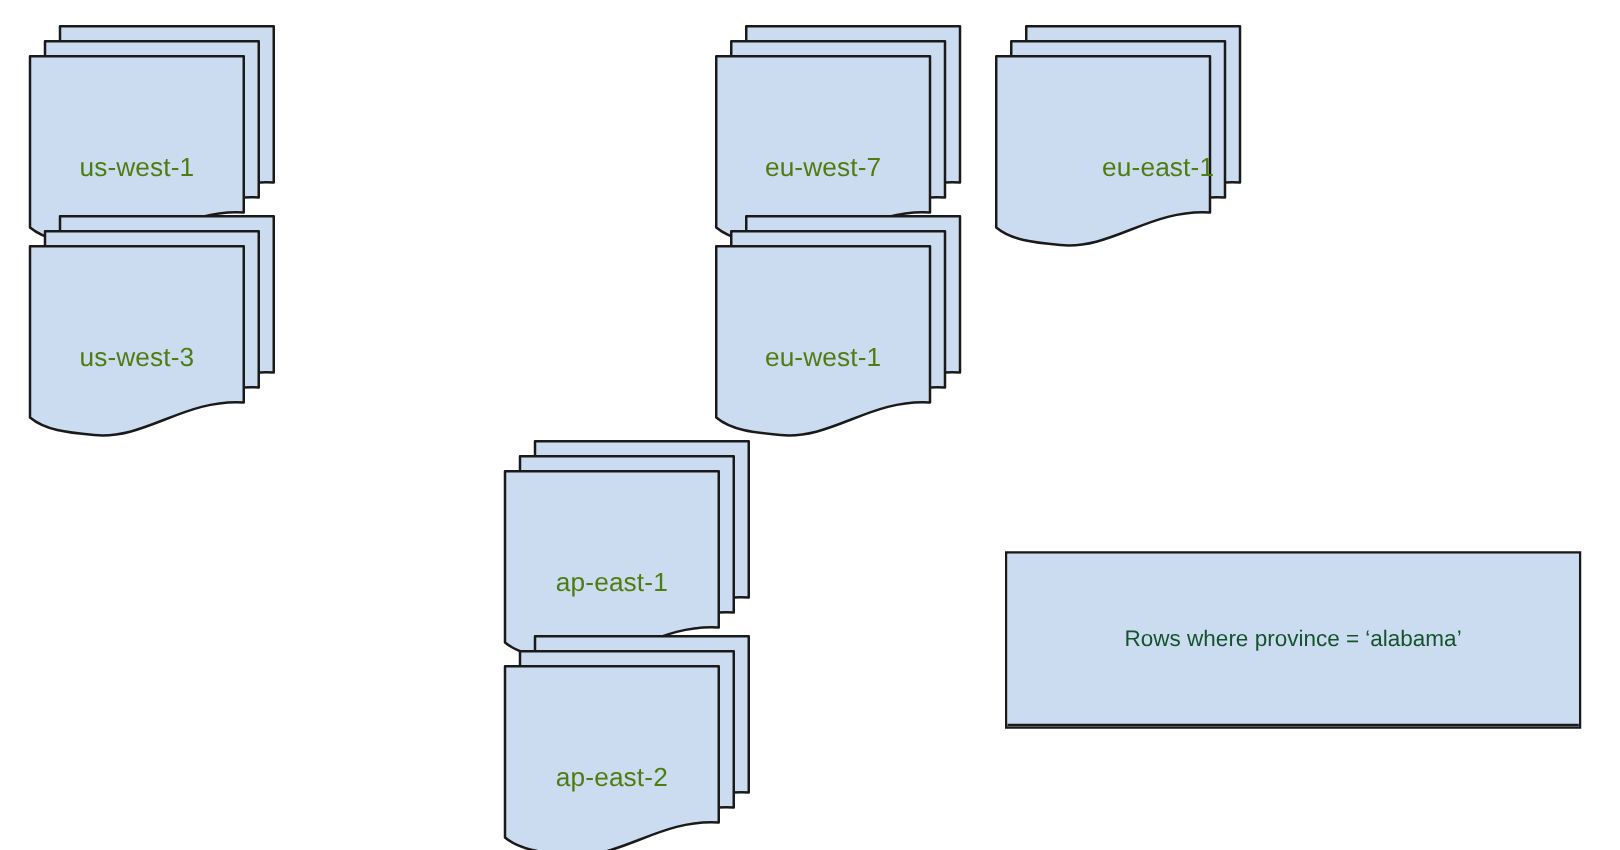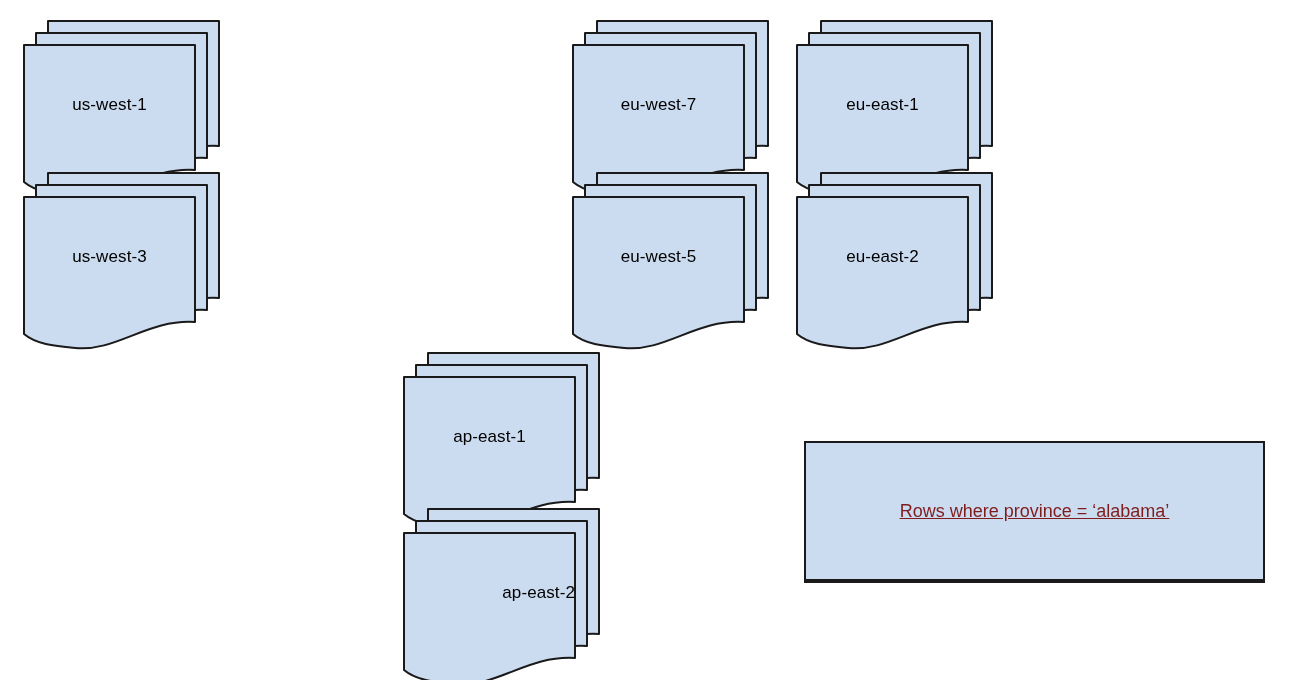--- a/index.html
+++ b/index.html
@@ -31,25 +31,26 @@
 
   .stack svg {
     display: block;
     overflow: visible;
   }
 
   .doc-label {
     position: absolute;
     text-align: center;
     font-family: "Liberation Sans", sans-serif;
-    font-size: 17px;
-    color: #000000;
+    font-size: 21px;
+    color: #4d7c0f;
     white-space: nowrap;
     letter-spacing: 0.1px;
     pointer-events: none;
+    margin-top: 28px;
   }
 
   
   .legend {
     position: absolute;
     left: 804px;
     top: 441px;
     width: 461px;
     height: 142px;
     border: 2px solid #1a1a1a;
@@ -57,23 +58,22 @@
     display: flex;
     flex-direction: column;
   }
   .legend-row {
     flex: 1 1 0;
     display: flex;
     align-items: center;
     justify-content: center;
     font-family: "Liberation Sans", sans-serif;
     font-size: 18px;
-    color: #7f1d1d;
+    color: #14532d;
     box-sizing: border-box;
-    text-decoration: underline;
   }
   .legend-row.top {
     border-bottom: 2px solid #1a1a1a;
   }
 </style>
 </head>
 <body style="background: rgb(255, 255, 255);">
 
 <div id="canvas">
     <div class="stack" style="left: 22px; top: 19px;">
@@ -109,21 +109,21 @@
         <g transform="translate(26,2)">
           <path d="M 0 0 L 171 0 L 171 125 C 123.11999999999999 122 92.34 155 51.3 151 C 29.070000000000004 149 11.97 147 0 137 Z" fill="#ccdcf0" stroke="#1a1a1a" stroke-width="2" stroke-linejoin="round"></path>
         </g>
         <g transform="translate(14,14)">
           <path d="M 0 0 L 171 0 L 171 125 C 123.11999999999999 122 92.34 155 51.3 151 C 29.070000000000004 149 11.97 147 0 137 Z" fill="#ccdcf0" stroke="#1a1a1a" stroke-width="2" stroke-linejoin="round"></path>
         </g>
         <g transform="translate(2,26)">
           <path d="M 0 0 L 171 0 L 171 125 C 123.11999999999999 122 92.34 155 51.3 151 C 29.070000000000004 149 11.97 147 0 137 Z" fill="#ccdcf0" stroke="#1a1a1a" stroke-width="2" stroke-linejoin="round"></path>
         </g>
       </svg>
-      <div class="doc-label" style="left: 2px; top: 76px; width: 171px;">eu-east-1</div>
+      <div class="doc-label" style="left: 2px; top: 76px; width: 171px; padding-left: 44px;">eu-east-1</div>
     </div>
     <div class="stack" style="left: 22px; top: 171px;">
       <svg width="199" height="181" viewBox="0 0 199 181">
         <g transform="translate(26,2)">
           <path d="M 0 0 L 171 0 L 171 125 C 123.11999999999999 122 92.34 155 51.3 151 C 29.070000000000004 149 11.97 147 0 137 Z" fill="#ccdcf0" stroke="#1a1a1a" stroke-width="2" stroke-linejoin="round"></path>
         </g>
         <g transform="translate(14,14)">
           <path d="M 0 0 L 171 0 L 171 125 C 123.11999999999999 122 92.34 155 51.3 151 C 29.070000000000004 149 11.97 147 0 137 Z" fill="#ccdcf0" stroke="#1a1a1a" stroke-width="2" stroke-linejoin="round"></path>
         </g>
         <g transform="translate(2,26)">
@@ -137,35 +137,21 @@
         <g transform="translate(26,2)">
           <path d="M 0 0 L 171 0 L 171 125 C 123.11999999999999 122 92.34 155 51.3 151 C 29.070000000000004 149 11.97 147 0 137 Z" fill="#ccdcf0" stroke="#1a1a1a" stroke-width="2" stroke-linejoin="round"></path>
         </g>
         <g transform="translate(14,14)">
           <path d="M 0 0 L 171 0 L 171 125 C 123.11999999999999 122 92.34 155 51.3 151 C 29.070000000000004 149 11.97 147 0 137 Z" fill="#ccdcf0" stroke="#1a1a1a" stroke-width="2" stroke-linejoin="round"></path>
         </g>
         <g transform="translate(2,26)">
           <path d="M 0 0 L 171 0 L 171 125 C 123.11999999999999 122 92.34 155 51.3 151 C 29.070000000000004 149 11.97 147 0 137 Z" fill="#ccdcf0" stroke="#1a1a1a" stroke-width="2" stroke-linejoin="round"></path>
         </g>
       </svg>
-      <div class="doc-label" style="left: 2px; top: 76px; width: 171px;">eu-west-5</div>
-    </div>
-    <div class="stack" style="left: 795px; top: 171px;">
-      <svg width="199" height="181" viewBox="0 0 199 181">
-        <g transform="translate(26,2)">
-          <path d="M 0 0 L 171 0 L 171 125 C 123.11999999999999 122 92.34 155 51.3 151 C 29.070000000000004 149 11.97 147 0 137 Z" fill="#ccdcf0" stroke="#1a1a1a" stroke-width="2" stroke-linejoin="round"></path>
-        </g>
-        <g transform="translate(14,14)">
-          <path d="M 0 0 L 171 0 L 171 125 C 123.11999999999999 122 92.34 155 51.3 151 C 29.070000000000004 149 11.97 147 0 137 Z" fill="#ccdcf0" stroke="#1a1a1a" stroke-width="2" stroke-linejoin="round"></path>
-        </g>
-        <g transform="translate(2,26)">
-          <path d="M 0 0 L 171 0 L 171 125 C 123.11999999999999 122 92.34 155 51.3 151 C 29.070000000000004 149 11.97 147 0 137 Z" fill="#ccdcf0" stroke="#1a1a1a" stroke-width="2" stroke-linejoin="round"></path>
-        </g>
-      </svg>
-      <div class="doc-label" style="left: 2px; top: 76px; width: 171px;">eu-east-2</div>
+      <div class="doc-label" style="left: 2px; top: 76px; width: 171px;">eu-west-1</div>
     </div>
     <div class="stack" style="left: 402px; top: 351px;">
       <svg width="199" height="181" viewBox="0 0 199 181">
         <g transform="translate(26,2)">
           <path d="M 0 0 L 171 0 L 171 125 C 123.11999999999999 122 92.34 155 51.3 151 C 29.070000000000004 149 11.97 147 0 137 Z" fill="#ccdcf0" stroke="#1a1a1a" stroke-width="2" stroke-linejoin="round"></path>
         </g>
         <g transform="translate(14,14)">
           <path d="M 0 0 L 171 0 L 171 125 C 123.11999999999999 122 92.34 155 51.3 151 C 29.070000000000004 149 11.97 147 0 137 Z" fill="#ccdcf0" stroke="#1a1a1a" stroke-width="2" stroke-linejoin="round"></path>
         </g>
         <g transform="translate(2,26)">
@@ -179,21 +165,21 @@
         <g transform="translate(26,2)">
           <path d="M 0 0 L 171 0 L 171 125 C 123.11999999999999 122 92.34 155 51.3 151 C 29.070000000000004 149 11.97 147 0 137 Z" fill="#ccdcf0" stroke="#1a1a1a" stroke-width="2" stroke-linejoin="round"></path>
         </g>
         <g transform="translate(14,14)">
           <path d="M 0 0 L 171 0 L 171 125 C 123.11999999999999 122 92.34 155 51.3 151 C 29.070000000000004 149 11.97 147 0 137 Z" fill="#ccdcf0" stroke="#1a1a1a" stroke-width="2" stroke-linejoin="round"></path>
         </g>
         <g transform="translate(2,26)">
           <path d="M 0 0 L 171 0 L 171 125 C 123.11999999999999 122 92.34 155 51.3 151 C 29.070000000000004 149 11.97 147 0 137 Z" fill="#ccdcf0" stroke="#1a1a1a" stroke-width="2" stroke-linejoin="round"></path>
         </g>
       </svg>
-      <div class="doc-label" style="left: 2px; top: 76px; width: 171px; text-align: right;">ap-east-2</div>
+      <div class="doc-label" style="left: 2px; top: 76px; width: 171px;">ap-east-2</div>
     </div>
   </div>
 
 <div class="legend" style="border-color: rgb(26, 26, 26);">
   <div class="legend-row top" style="background: rgb(204, 220, 240); border-bottom-color: rgb(26, 26, 26);">
     <span>Rows where province = ‘alabama’</span>
   </div>
 </div>
 
 </body></html>

